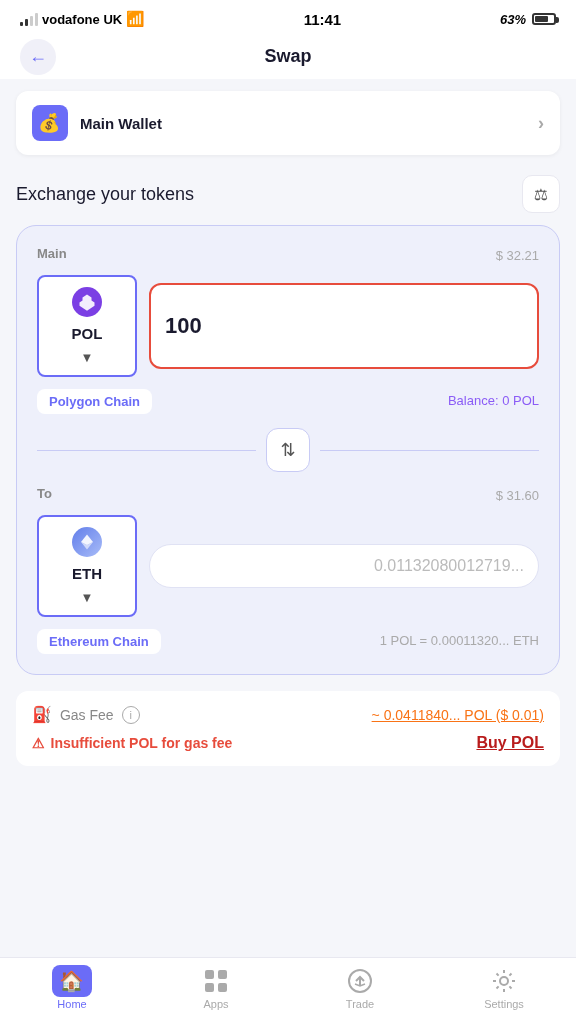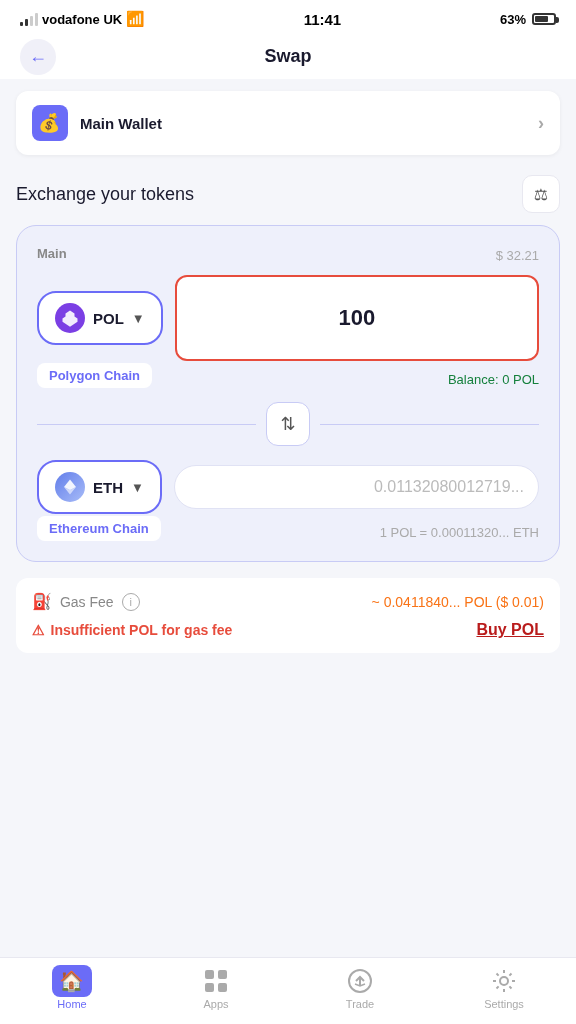--- a/index.html
+++ b/index.html
@@ -18,21 +18,21 @@
       display: flex;
       justify-content: space-between;
       align-items: center;
       padding: 10px 20px 6px;
       background: #fff;
       font-size: 13px;
       font-weight: 600;
     }
     .status-left { display: flex; align-items: center; gap: 4px; font-size: 13px; }
     .status-center { font-size: 15px; font-weight: 700; }
-    .status-right { display: flex; align-items: center; gap: 6px; font-size: 13px; }
+    .status-right { display: flex; align-items: center; gap: 6px; font-size: 13px; font-style: italic; }
     .battery {
       width: 24px; height: 12px;
       border: 2px solid #333;
       border-radius: 3px;
       position: relative;
       display: inline-block;
     }
     .battery::after {
       content: '';
       position: absolute;
@@ -160,24 +160,25 @@
     }
     .token-row {
       display: flex;
       align-items: center;
       gap: 12px;
     }
     .token-selector {
       display: flex; align-items: center; gap: 8px;
       background: #fff;
       border: 2px solid #6b6cf7;
-      border-radius: 19px;
+      border-radius: 8px;
       padding: 10px 16px;
       cursor: pointer;
       min-width: 100px;
+      flex-direction: column;
     }
     .token-icon-pol {
       width: 30px; height: 30px;
       background: #7b3fe4;
       border-radius: 50%;
       display: flex; align-items: center; justify-content: center;
       color: #fff;
       font-size: 14px;
     }
     .token-icon-eth {
@@ -197,38 +198,38 @@
       color: #555;
       font-size: 13px;
     }
     .amount-input {
       flex: 1;
       border: 2px solid #e74c3c;
       border-radius: 12px;
       padding: 28px 14px;
       font-size: 22px;
       font-weight: 600;
-      text-align: center;
+      text-align: left;
       background: #fff;
       color: #1a1a2e;
       outline: none;
     }
     .chain-badge {
       display: inline-block;
       background: #fff;
       border-radius: 8px;
       padding: 5px 12px;
       font-size: 13px;
       font-weight: 600;
       color: #6b6cf7;
-      margin-top: 2px;
+      margin-top: 12px;
     }
     .balance-text {
       font-size: 13px;
-      color: #15803d;
+      color: #8b5cf6;
       margin-top: 10px;
       text-align: right;
     }
 
     
     .divider-row {
       display: flex;
       align-items: center;
       margin: 14px 0;
     }
@@ -291,20 +292,21 @@
       border-radius: 50%;
       border: 1.5px solid #aaa;
       display: flex; align-items: center; justify-content: center;
       font-size: 11px;
       color: #aaa;
     }
     .gas-value {
       font-size: 14px;
       color: #f97316;
       font-weight: 500;
+      text-decoration: underline;
     }
     .error-row {
       display: flex;
       align-items: center;
       justify-content: space-between;
       margin-top: 10px;
     }
     .error-text {
       display: flex; align-items: center; gap: 6px;
       font-size: 14px;
@@ -430,20 +432,24 @@
   </div>
 
   <div class="divider-row">
     <div class="divider-line"></div>
     <button class="swap-arrows-btn">
       <span>⇅</span>
     </button>
     <div class="divider-line"></div>
   </div>
 
+  <div class="section-top-row">
+    <span class="section-label">To</span>
+    <span class="section-amount">$ 31.60</span>
+  </div>
   <div class="token-row">
     <div class="token-selector">
       <div class="token-icon-eth">
         <svg width="18" height="18" viewBox="0 0 24 24" fill="none">
           <polygon points="12,2 4,12 12,16 20,12" fill="white" opacity="0.9"></polygon>
           <polygon points="12,16 4,12 12,22 20,12" fill="white" opacity="0.6"></polygon>
         </svg>
       </div>
       <span class="token-name">ETH</span>
       <span class="token-chevron">▼</span>

